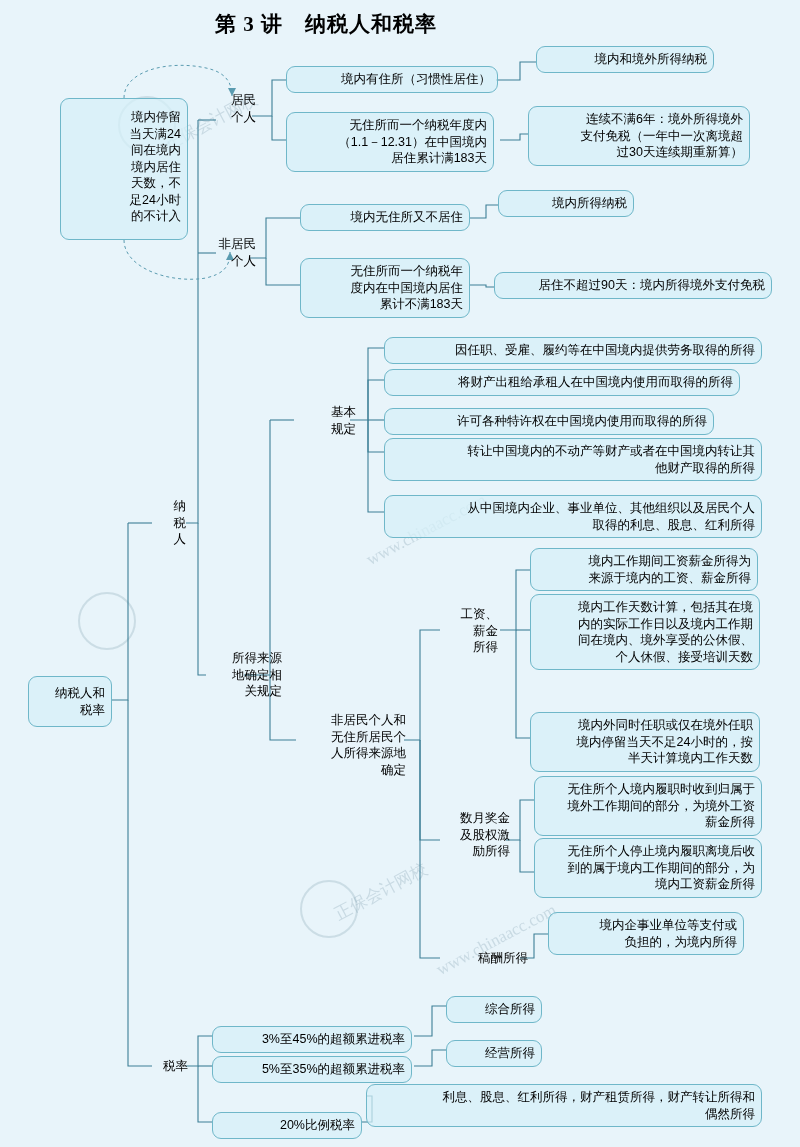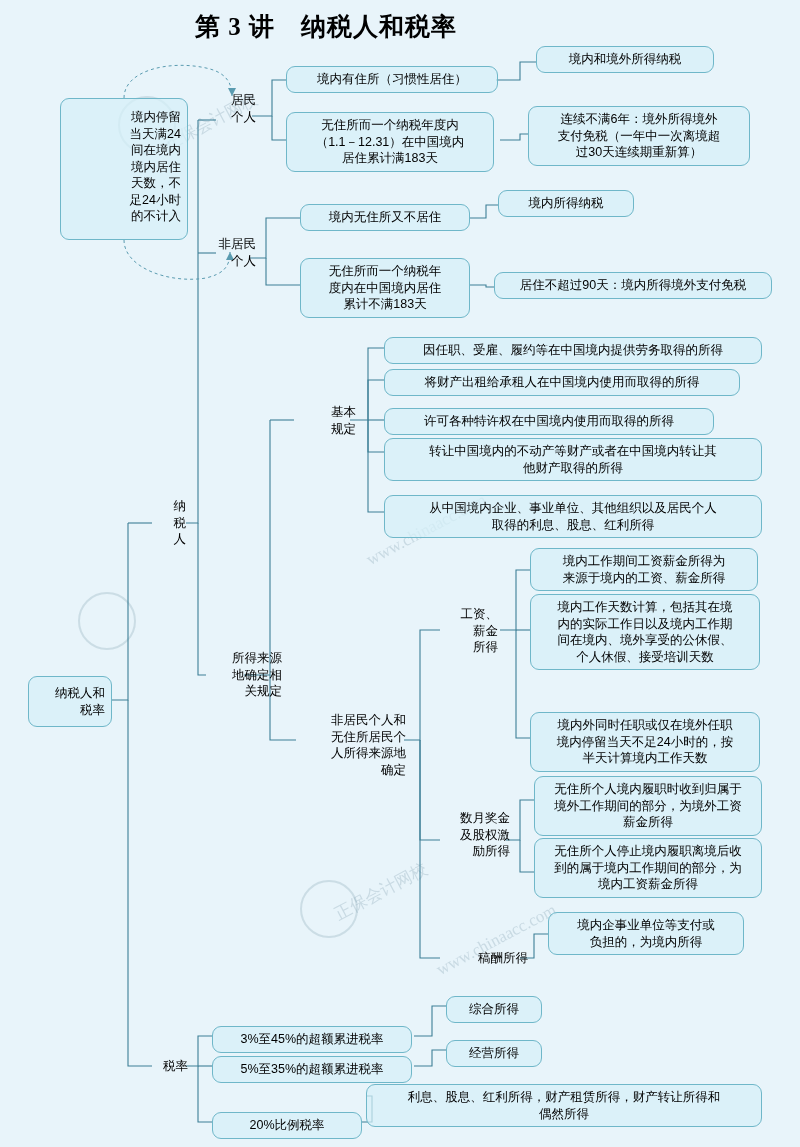--- a/index.html
+++ b/index.html
@@ -7,34 +7,34 @@
     width:800px;height:1147px;
     background:#e8f4fa;
     font-family:"Liberation Sans","DejaVu Sans",sans-serif;
     color:#000;
     position:relative;
     overflow:hidden;
   }
   #canvas{position:absolute;left:0;top:0;width:800px;height:1147px;}
   .title{
     position:absolute;top:10px;left:0;width:652px;text-align:center;
-    font-size:25px;font-weight:bold;letter-spacing:1px;
+    font-size:21px;font-weight:bold;letter-spacing:1px;
     font-family:"Liberation Serif","DejaVu Serif",serif;
   }
   svg.lines{position:absolute;left:0;top:0;width:800px;height:1147px;pointer-events:none;}
   .node{
     position:absolute;
     box-sizing:border-box;
     border:1px solid #6fb7c9;
     border-radius:9px;
     background:rgba(214,240,248,0.72);
     font-size:12.5px;
     line-height:1.32;
     padding:4px 6px;
-    text-align:center;
+    text-align:right;
     white-space:pre-wrap;
   }
   .plain{
     position:absolute;
     box-sizing:border-box;
     font-size:12.5px;
     line-height:1.32;
     white-space:pre-wrap;
     text-align:center;
     border:none;

